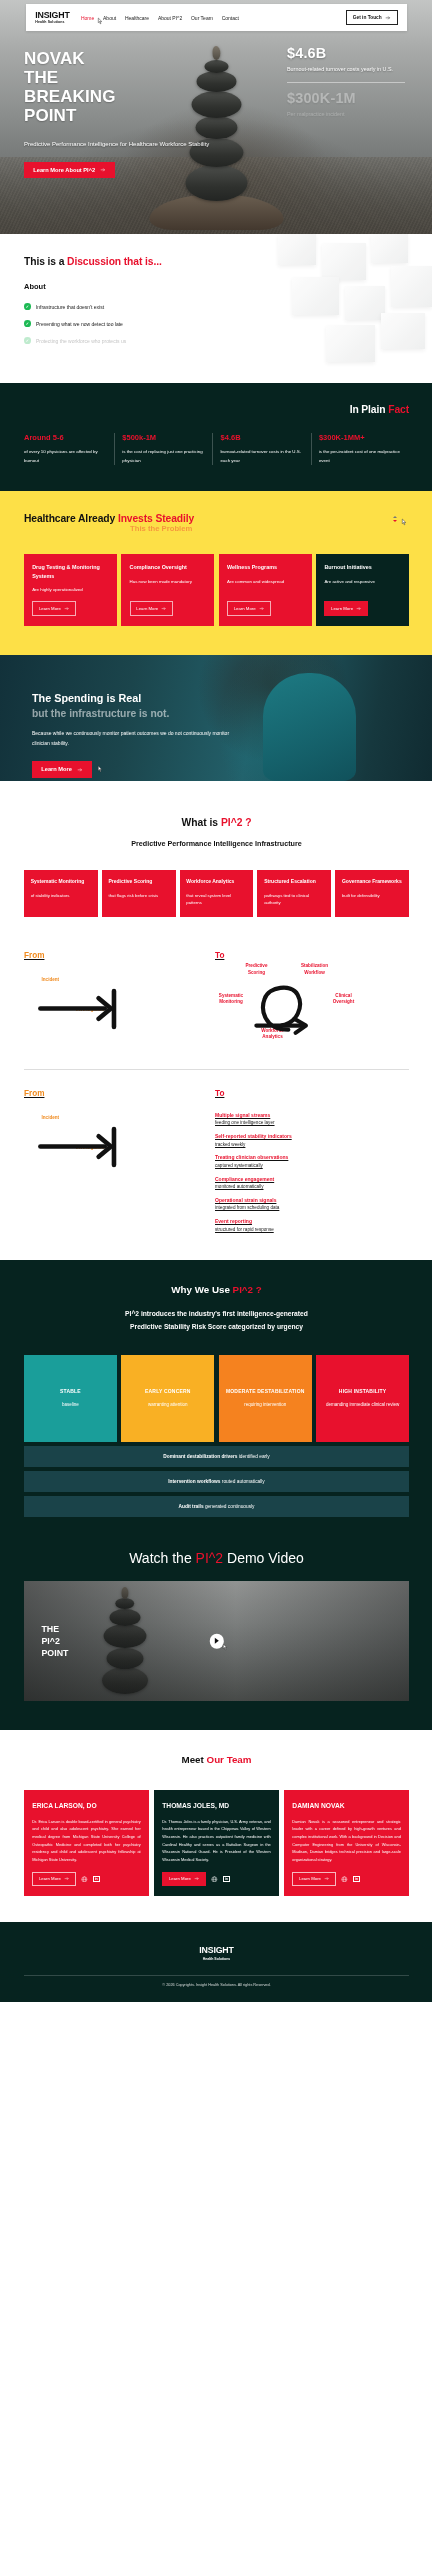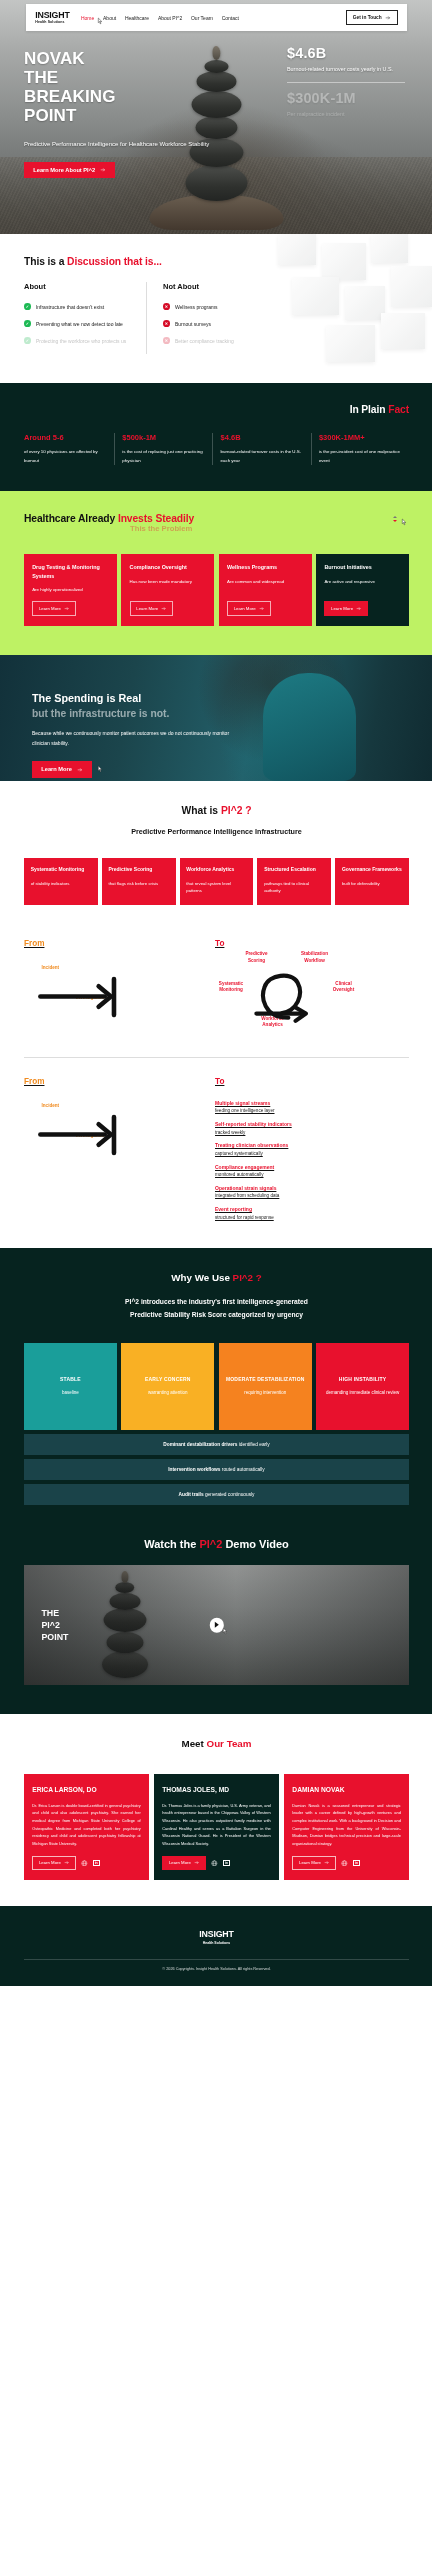--- a/index.html
+++ b/index.html
@@ -112,21 +112,21 @@
   .sec-fact { background:#06231f; padding:20.6px 24px 26px; }
   .sec-fact .h2 { color:#fff;text-align:right; }
   .facts { display:flex; margin-top:17.5px; }
   .fact { flex:1; padding:0 7.2px; }
   .fact:first-child { padding-left:0; }
   .fact + .fact { border-left:0.5px solid rgba(255,255,255,.22); }
   .fact-num { font-size:7.5px; font-weight:800; color:#e8112d; margin-bottom:6.2px; }
   .fact-txt { font-size:4.4px; color:#fff; line-height:2.0; }
 
   
-  .sec-invest { background:#bef264; padding:21.6px 24px 29px; position:relative; }
+  .sec-invest { background:#fde047; padding:21.6px 24px 29px; position:relative; }
   .invest-head { display:flex; align-items:flex-start; gap:4.6px; }
   .invest-head .h2 .red { color:#e8112d; }
   .rot-wrap { position:relative; height:20.6px; }
   .rot-sub { position:absolute; left:106px; top:11.3px; font-size:7.7px; font-weight:800; color:#e8112d; opacity:.35; }
   .updown { display:flex; flex-direction:column; gap:1.5px; margin-top:3.1px; }
   .tri-up { width:0;height:0;border-left:2.1px solid transparent;border-right:2.1px solid transparent;border-bottom:2.6px solid #777; }
   .tri-dn { width:0;height:0;border-left:2.1px solid transparent;border-right:2.1px solid transparent;border-top:2.6px solid #e8112d; }
 
   .inv-cards { display:flex; gap:4.6px; margin-top:20.6px; }
   .inv-card { flex:1; background:#e8112d; color:#fff; padding:9.3px 8.2px 10.3px; min-height:59px; display:flex; flex-direction:column; }
@@ -150,21 +150,21 @@
     background:linear-gradient(160deg,#1d7d86,#10525c); border-radius:48% 48% 14% 14%/40% 40% 10% 10%; opacity:.95; }
   .spend-head { position:absolute; left:24px; bottom:0; width:216px; }
   .spend-t1 { font-size:10.8px; font-weight:800; color:#fff; }
   .spend-t2 { font-size:10.3px; font-weight:800; color:rgba(255,255,255,.55); margin-top:4.1px; }
   .spend-p { font-size:5px; color:#fff; line-height:1.95; margin-top:10.3px; }
   .spend-inner { position:absolute; left:8px; top:37px; width:100%; }
   .spend-cta { margin-top:12.4px; }
 
   
   .sec-what { background:#fff; padding:24px 24px 14.4px; text-align:center; }
-  .what-title { font-size:10.3px; font-weight:800; }
+  .what-title { font-size:10.3px; font-weight:800;margin-top:12px; }
   .what-title .red { color:#e8112d; }
   .what-sub { font-size:7.2px; font-weight:800; margin-top:11.3px; }
   .what-cards { display:flex; gap:4.1px; margin-top:21.6px; }
   .what-card { flex:1; background:#e8112d; color:#fff; text-align:left; padding:8.2px 6.7px 9.3px; min-height:47px; }
   .wc-t { font-size:5px; font-weight:800; line-height:1.55; }
   .wc-d { font-size:4.3px; line-height:1.72; margin-top:6.2px; }
 
   
   .sec-fromto { background:#fff; padding:9.3px 24px 0; position:relative; }
   .ft-row { display:flex; position:relative; padding-top:10.3px;text-decoration:underline; }
@@ -196,21 +196,21 @@
   .risk-row { display:flex; gap:4.6px; margin-top:21.6px; align-items:stretch; }
   .risk { flex:1; color:#fff; display:flex; flex-direction:column; justify-content:center; align-items:center;
           padding:7.2px 5.2px; min-height:87px; text-align:center; }
   .risk-t { font-size:5px; font-weight:800; letter-spacing:0.2px; line-height:1.5; }
   .risk-d { font-size:4.5px; margin-top:5.2px; line-height:1.6; }
   .why-bar { background:#1a4349; color:#fff; font-size:4.8px; padding:7.7px 5.2px; margin-top:4.6px; }
   .why-bar b { font-weight:800; }
 
   
   .sec-demo { background:#06231f; padding:3.1px 24px 29px; text-align:center; }
-  .demo-title { font-size:11px; font-weight:700; color:#fff; }
+  .demo-title { font-size:14px; font-weight:400; color:#fff; }
   .demo-title .red { color:#e8112d; }
   .video {
     margin-top:15.5px; height:120px; position:relative; overflow:hidden;
     background:linear-gradient(to bottom,#a3a5a4 0%,#8a8d8c 35%,#6f7271 65%,#4e514f 100%);
   }
   .video-ov { position:absolute; inset:0; background:linear-gradient(to right,rgba(20,22,22,.55),rgba(20,22,22,.12) 55%,rgba(20,22,22,.45)); }
   .video-txt { position:absolute; left:17.5px; top:43px; text-align:left; color:#fff; font-size:8.8px; font-weight:800; line-height:1.35; }
   .play { position:absolute; left:50%; top:50%; transform:translate(-50%,-50%); width:14.4px; height:14.4px; border-radius:50%;
           background:#fff; display:flex; align-items:center; justify-content:center; cursor:pointer; }
   .play:after { content:""; border-left:4.6px solid #111; border-top:3.1px solid transparent; border-bottom:3.1px solid transparent; margin-left:1.5px; }
@@ -337,35 +337,20 @@
           <span class="badge ok">✓</span>
           <span>Infrastructure that doesn't exist</span>
         </div>
         <div class="li">
           <span class="badge ok">✓</span>
           <span>Preventing what we now detect too late</span>
         </div>
         <div class="li faded">
           <span class="badge ok">✓</span>
           <span>Protecting the workforce who protects us</span>
-        </div>
-      </div>
-      <div class="col">
-        <h3>Not About</h3>
-        <div class="li">
-          <span class="badge no">✕</span>
-          <span>Wellness programs</span>
-        </div>
-        <div class="li">
-          <span class="badge no">✕</span>
-          <span>Burnout surveys</span>
-        </div>
-        <div class="li faded">
-          <span class="badge no">✕</span>
-          <span>Better compliance tracking</span>
         </div>
       </div>
     </div>
   </section>
 
   <section class="sec-fact">
     <h2 class="h2">
       <span>In Plain </span><span class="red">Fact</span>
     </h2>
     <div class="facts">

